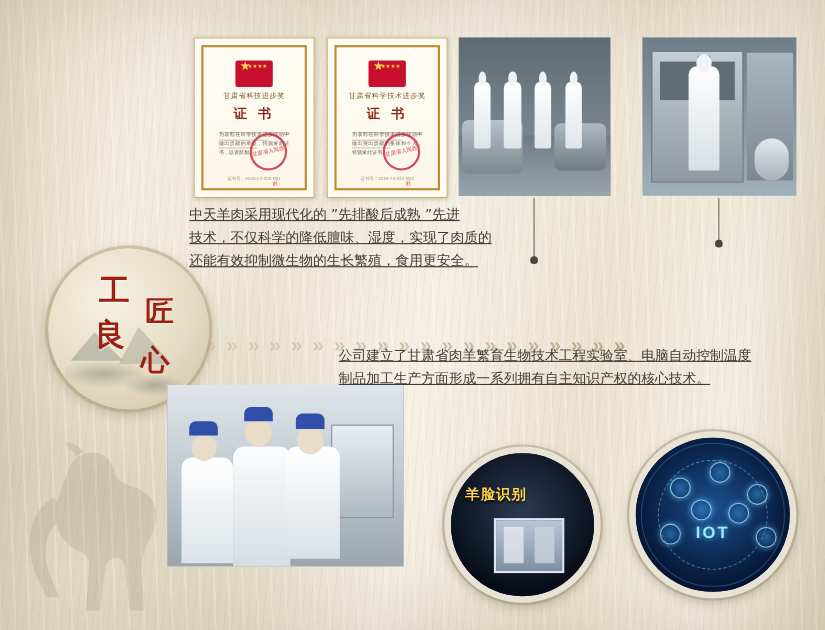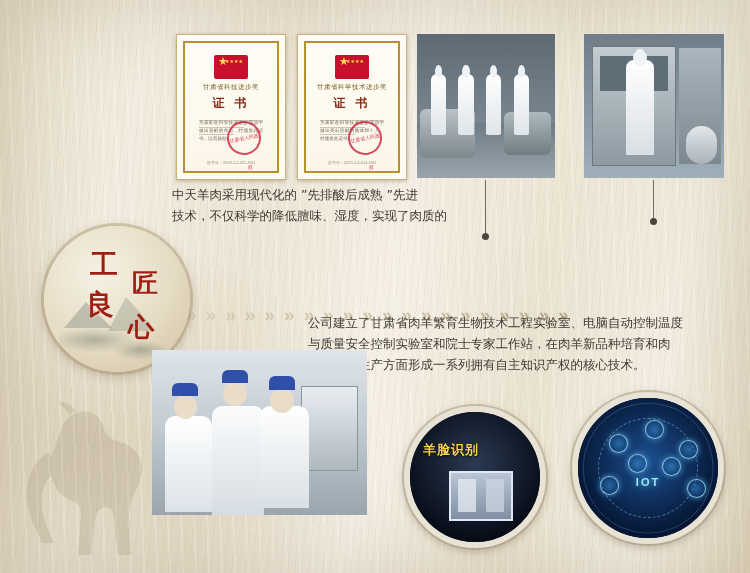--- a/index.html
+++ b/index.html
@@ -135,21 +135,21 @@
   .face-box{
     position:absolute;left:30%;top:45%;width:46%;height:36%;
     background:linear-gradient(#b9c6d6,#7f8fa3);border:2px solid #dfe8f2;
   }
   .face-box:after{content:"";position:absolute;left:12%;top:14%;width:30%;height:70%;background:#e7edf4;opacity:.75;}
   .face-box:before{content:"";position:absolute;right:12%;top:14%;width:30%;height:70%;background:#cdd7e2;opacity:.75;}
 
   .iot-screen{background:radial-gradient(circle at 50% 45%, #1b4f8f, #03102a 78%);}
   .iot-label{
     position:absolute;left:50%;top:56%;transform:translateX(-50%);
-    color:#9fe6ff;font-size:11px;font-weight:bold;letter-spacing:2px;
+    color:#9fe6ff;font-size:15px;font-weight:bold;letter-spacing:2px;
     text-shadow:0 0 6px rgba(90,200,255,.9);
   }
   .iot-node{
     position:absolute;width:17px;height:17px;border-radius:50%;
     border:1px solid rgba(150,220,255,.85);
     background:radial-gradient(circle,rgba(60,150,220,.55),rgba(10,40,80,.2));
     box-shadow:0 0 6px rgba(110,200,255,.7);
   }
   .iot-ring{
     position:absolute;left:50%;top:50%;transform:translate(-50%,-50%);
@@ -201,21 +201,21 @@
     position:absolute;display:flex;gap:2px;align-items:center;
     color:#b9aa8c;font-size:19px;line-height:19px;font-weight:bold;
     letter-spacing:-2px;
   }
 
   
   .txt{
     position:absolute;color:#3f3a33;font-size:12.5px;line-height:21px;
     font-family:"DejaVu Sans","Liberation Sans",sans-serif;
   }
-  .txt p{margin:0;}
+  .txt p{margin:0;text-decoration:underline;}
 
   
   .conn{position:absolute;background:#6f6a60;width:1px;}
   .dot{position:absolute;width:7px;height:7px;border-radius:50%;background:#4b463d;}
 </style>
 </head>
 <body>
 
 <div id="page">
   <div id="fibres"></div>
@@ -289,20 +289,21 @@
 </div>
 
 <div class="conn" style="left:485px;top:180px;height:55px;"></div>
 <div class="dot" style="left:482px;top:233px;"></div>
 <div class="conn" style="left:653px;top:180px;height:40px;"></div>
 <div class="dot" style="left:650px;top:218px;"></div>
 
 <div class="txt" style="left:172px;top:184px;width:300px;">
   <p>中天羊肉采用现代化的 ”先排酸后成熟 ”先进</p>
   <p>技术，不仅科学的降低膻味、湿度，实现了肉质的</p>
+  <p>还能有效抑制微生物的生长繁殖，食用更安全。</p>
 </div>
 
 <div class="arrows" style="left:186px;top:305px;width:540px;">
     <span style="opacity: 0.35; margin-right: 9px;">»</span>
     <span style="opacity: 0.38; margin-right: 9px;">»</span>
     <span style="opacity: 0.41; margin-right: 9px;">»</span>
     <span style="opacity: 0.45; margin-right: 9px;">»</span>
     <span style="opacity: 0.48; margin-right: 9px;">»</span>
     <span style="opacity: 0.51; margin-right: 9px;">»</span>
     <span style="opacity: 0.54; margin-right: 9px;">»</span>
@@ -316,21 +317,20 @@
     <span style="opacity: 0.8; margin-right: 9px;">»</span>
     <span style="opacity: 0.84; margin-right: 9px;">»</span>
     <span style="opacity: 0.87; margin-right: 9px;">»</span>
     <span style="opacity: 0.9; margin-right: 9px;">»</span>
     <span style="opacity: 0.94; margin-right: 9px;">»</span>
     <span style="opacity: 0.97; margin-right: 9px;">»</span>
   </div>
 
 <div class="txt" style="left:308px;top:312px;width:430px;">
   <p>公司建立了甘肃省肉羊繁育生物技术工程实验室、电脑自动控制温度</p>
-  <p>与质量安全控制实验室和院士专家工作站，在肉羊新品种培育和肉</p>
   <p>制品加工生产方面形成一系列拥有自主知识产权的核心技术。</p>
 </div>
 
 <div class="seal" style="left:44px;top:226px;">
   <div class="mount"></div>
   <div class="mount2"></div>
   <div class="ink"></div>
   <span class="seal-char sc1">工</span>
   <span class="seal-char sc2">匠</span>
   <span class="seal-char sc3">良</span>

